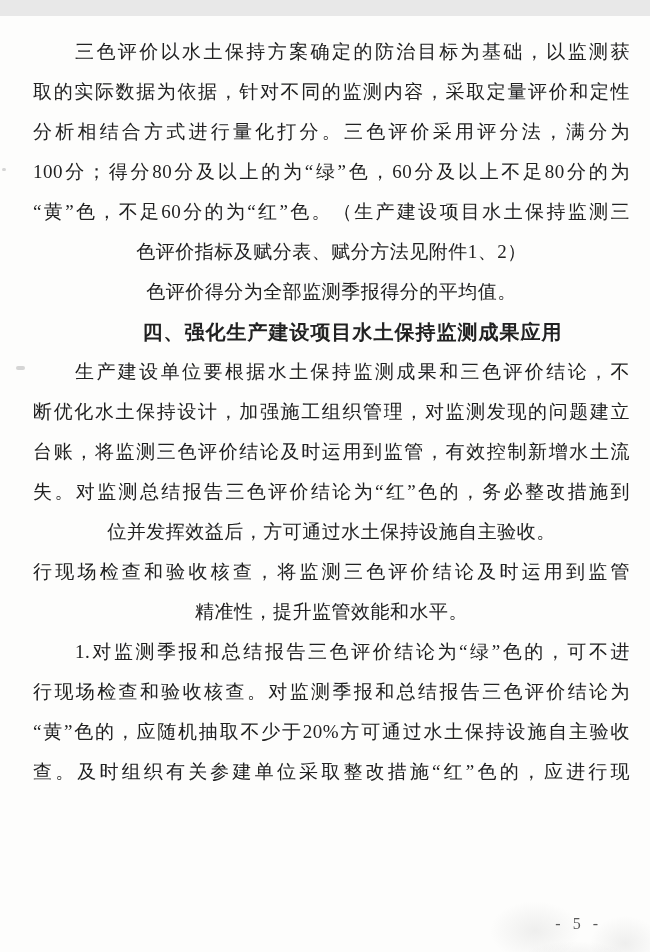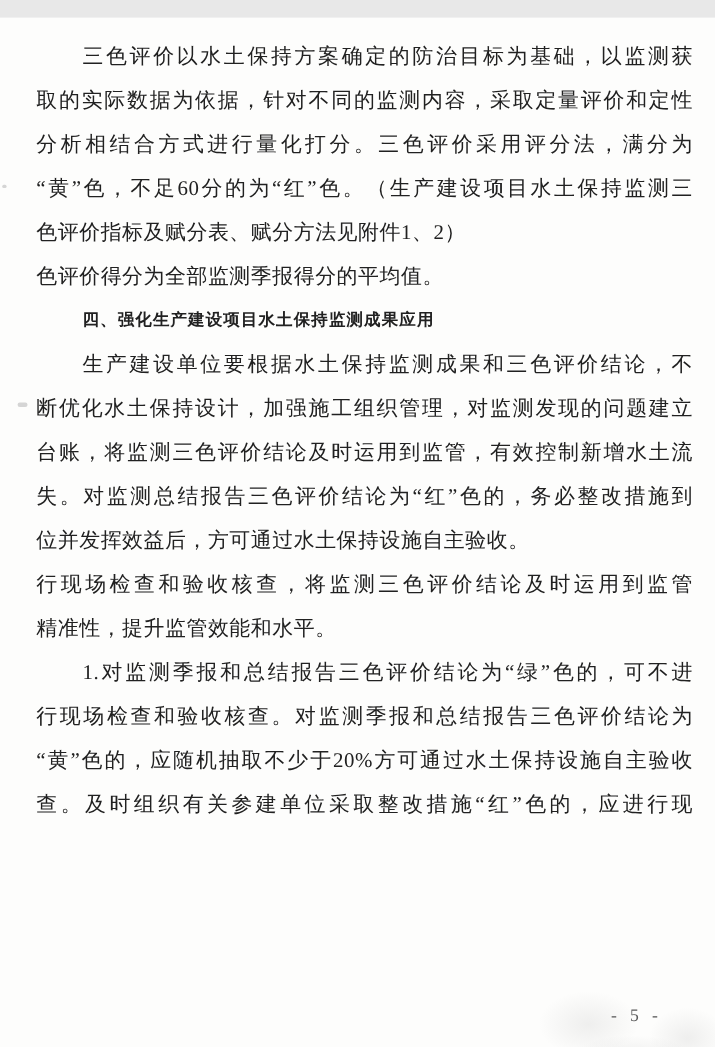--- a/index.html
+++ b/index.html
@@ -23,35 +23,35 @@
     top: 16px;
     width: 597px;
   }
   .block { margin: 0; padding: 0; }
   .line {
     height: 40px;
     line-height: 40px;
     font-size: 19px;
     letter-spacing: 0.5px;
     white-space: nowrap;
-    text-align: left;
+    text-align: center;
     overflow: visible;
   }
   
   .line.fill {
     white-space: normal;
     text-align: justify;
     text-align-last: justify;
     -moz-text-align-last: justify;
   }
   .line.indent { text-indent: 42px; }
   .block.heading .line {
-    font-family: Liberation Mono, monospace;
+    font-family: Liberation Sans, sans-serif;
     font-weight: 700;
-    font-size: 15px;
+    font-size: 20px;
     letter-spacing: 1px;
   }
   .page-number {
     position: absolute;
     top: 898px;
     right: 48px;
     font-size: 16px;
     line-height: 20px;
     letter-spacing: 4px;
     color: var(--pagenum-ink, #5a5a5a);
@@ -79,20 +79,21 @@
 </style>
 </head>
 <body>
 
 <div class="page">
   <div class="text-block" id="doc-body">
       <div class="block paragraph">
         <div class="line indent fill">三色评价以水土保持方案确定的防治目标为基础，以监测获</div>
         <div class="line fill">取的实际数据为依据，针对不同的监测内容，采取定量评价和定性</div>
         <div class="line fill">分析相结合方式进行量化打分。三色评价采用评分法，满分为</div>
+        <div class="line fill">100分；得分80分及以上的为“绿”色，60分及以上不足80分的为</div>
         <div class="line fill">“黄”色，不足60分的为“红”色。（生产建设项目水土保持监测三</div>
         <div class="line">色评价指标及赋分表、赋分方法见附件1、2）</div>
       </div>
       <div class="block paragraph">
         <div class="line">色评价得分为全部监测季报得分的平均值。</div>
       </div>
       <div class="block heading">
         <div class="line indent">四、强化生产建设项目水土保持监测成果应用</div>
       </div>
       <div class="block paragraph">

